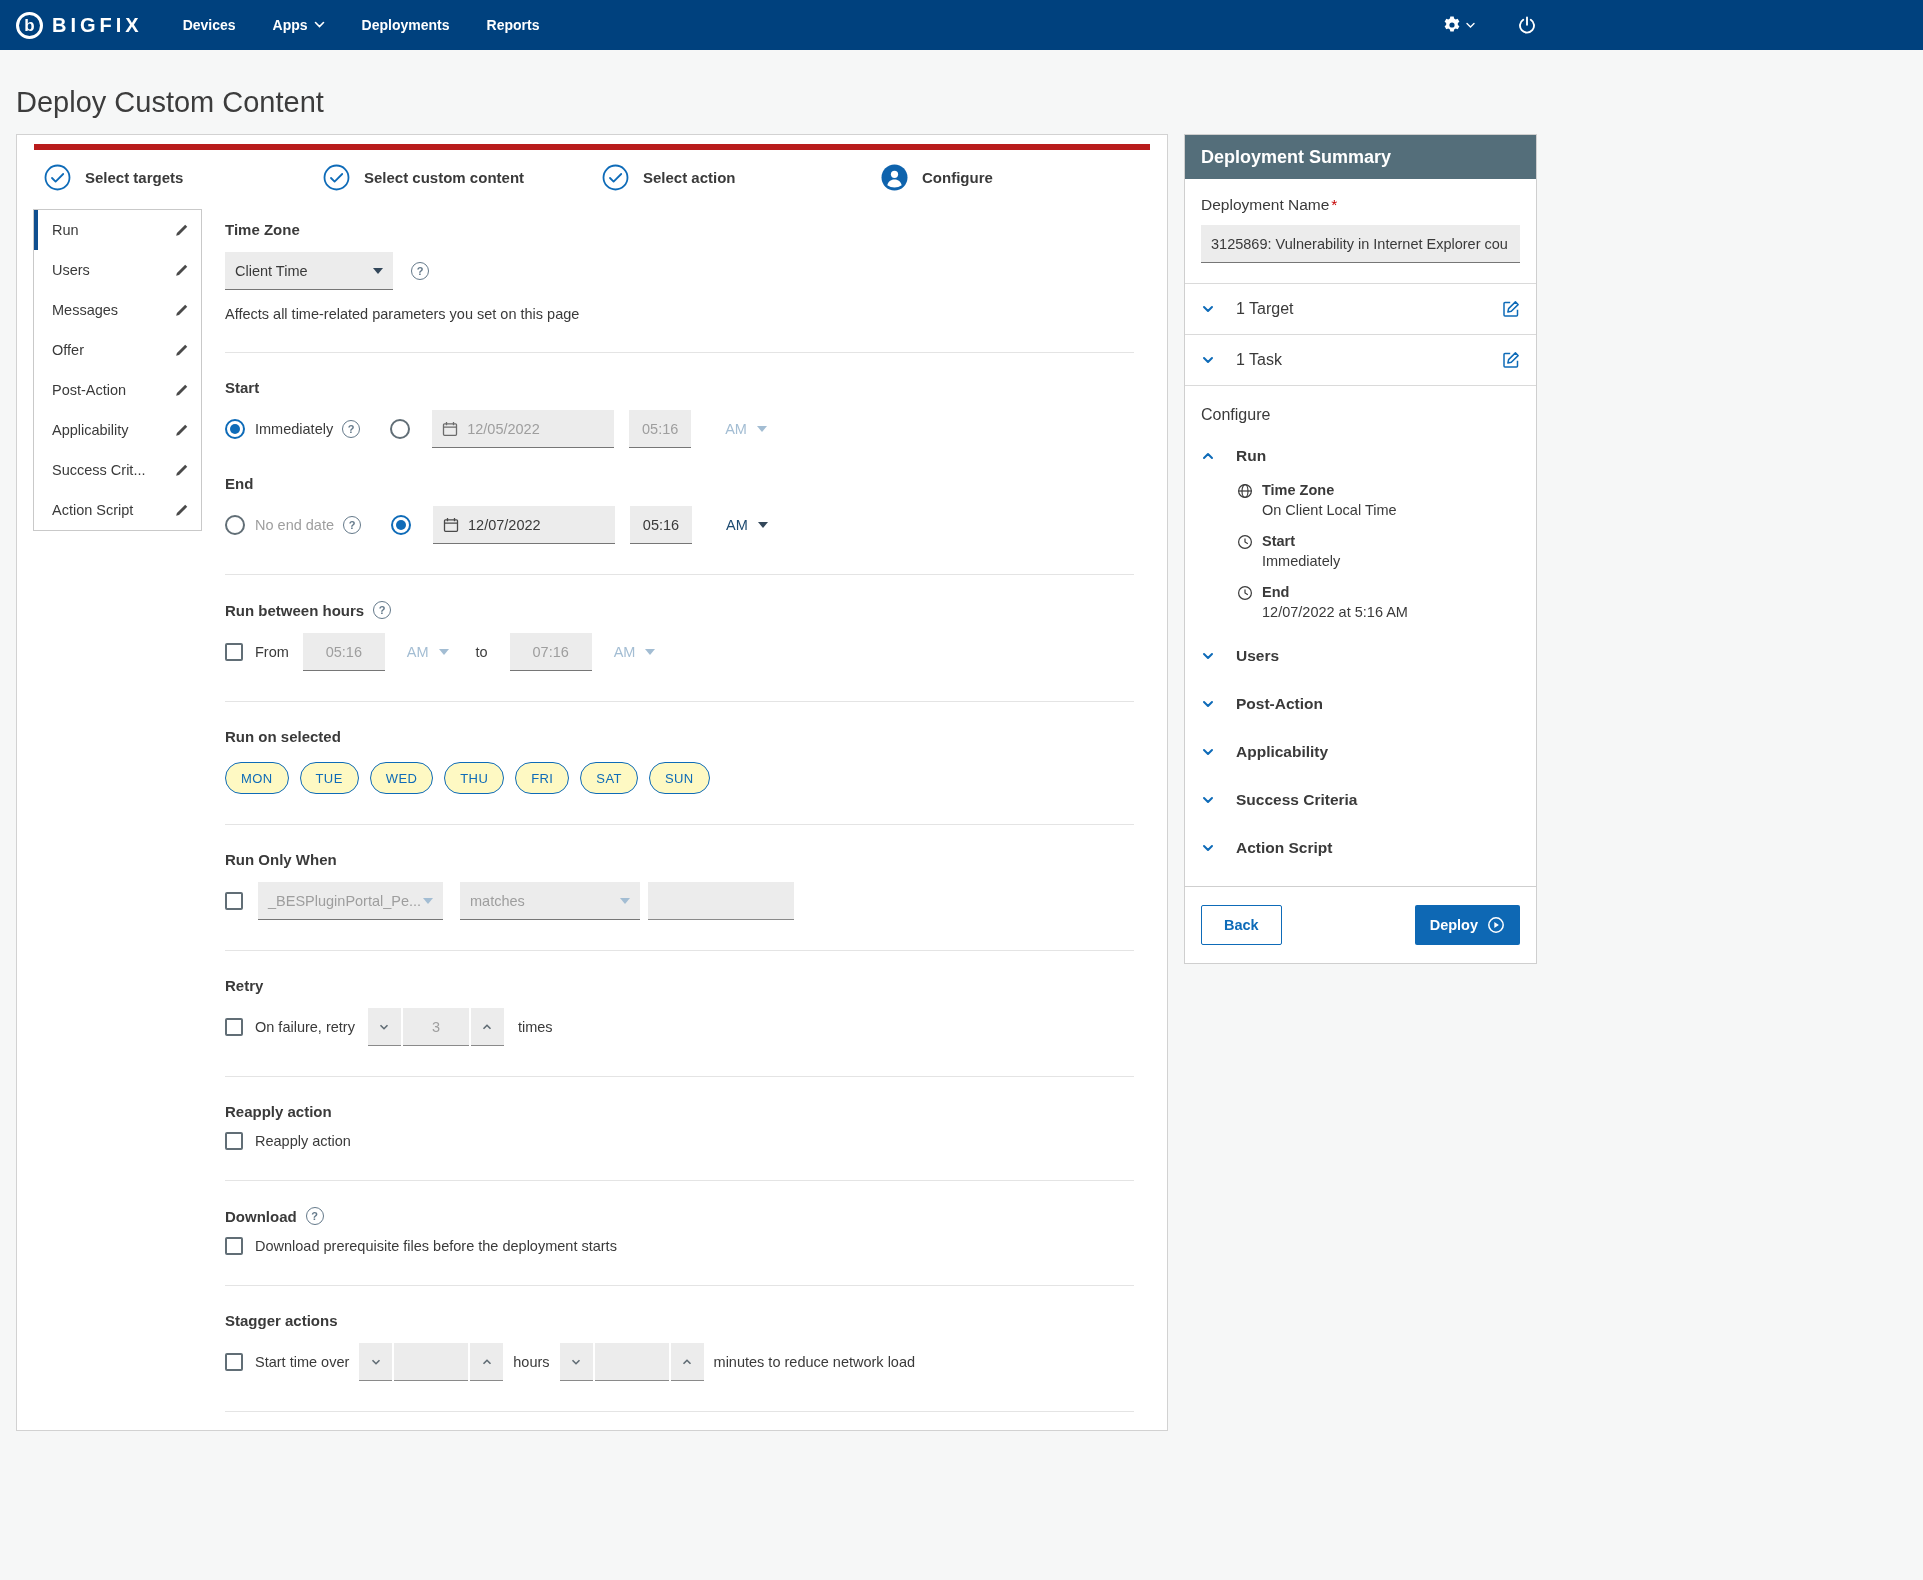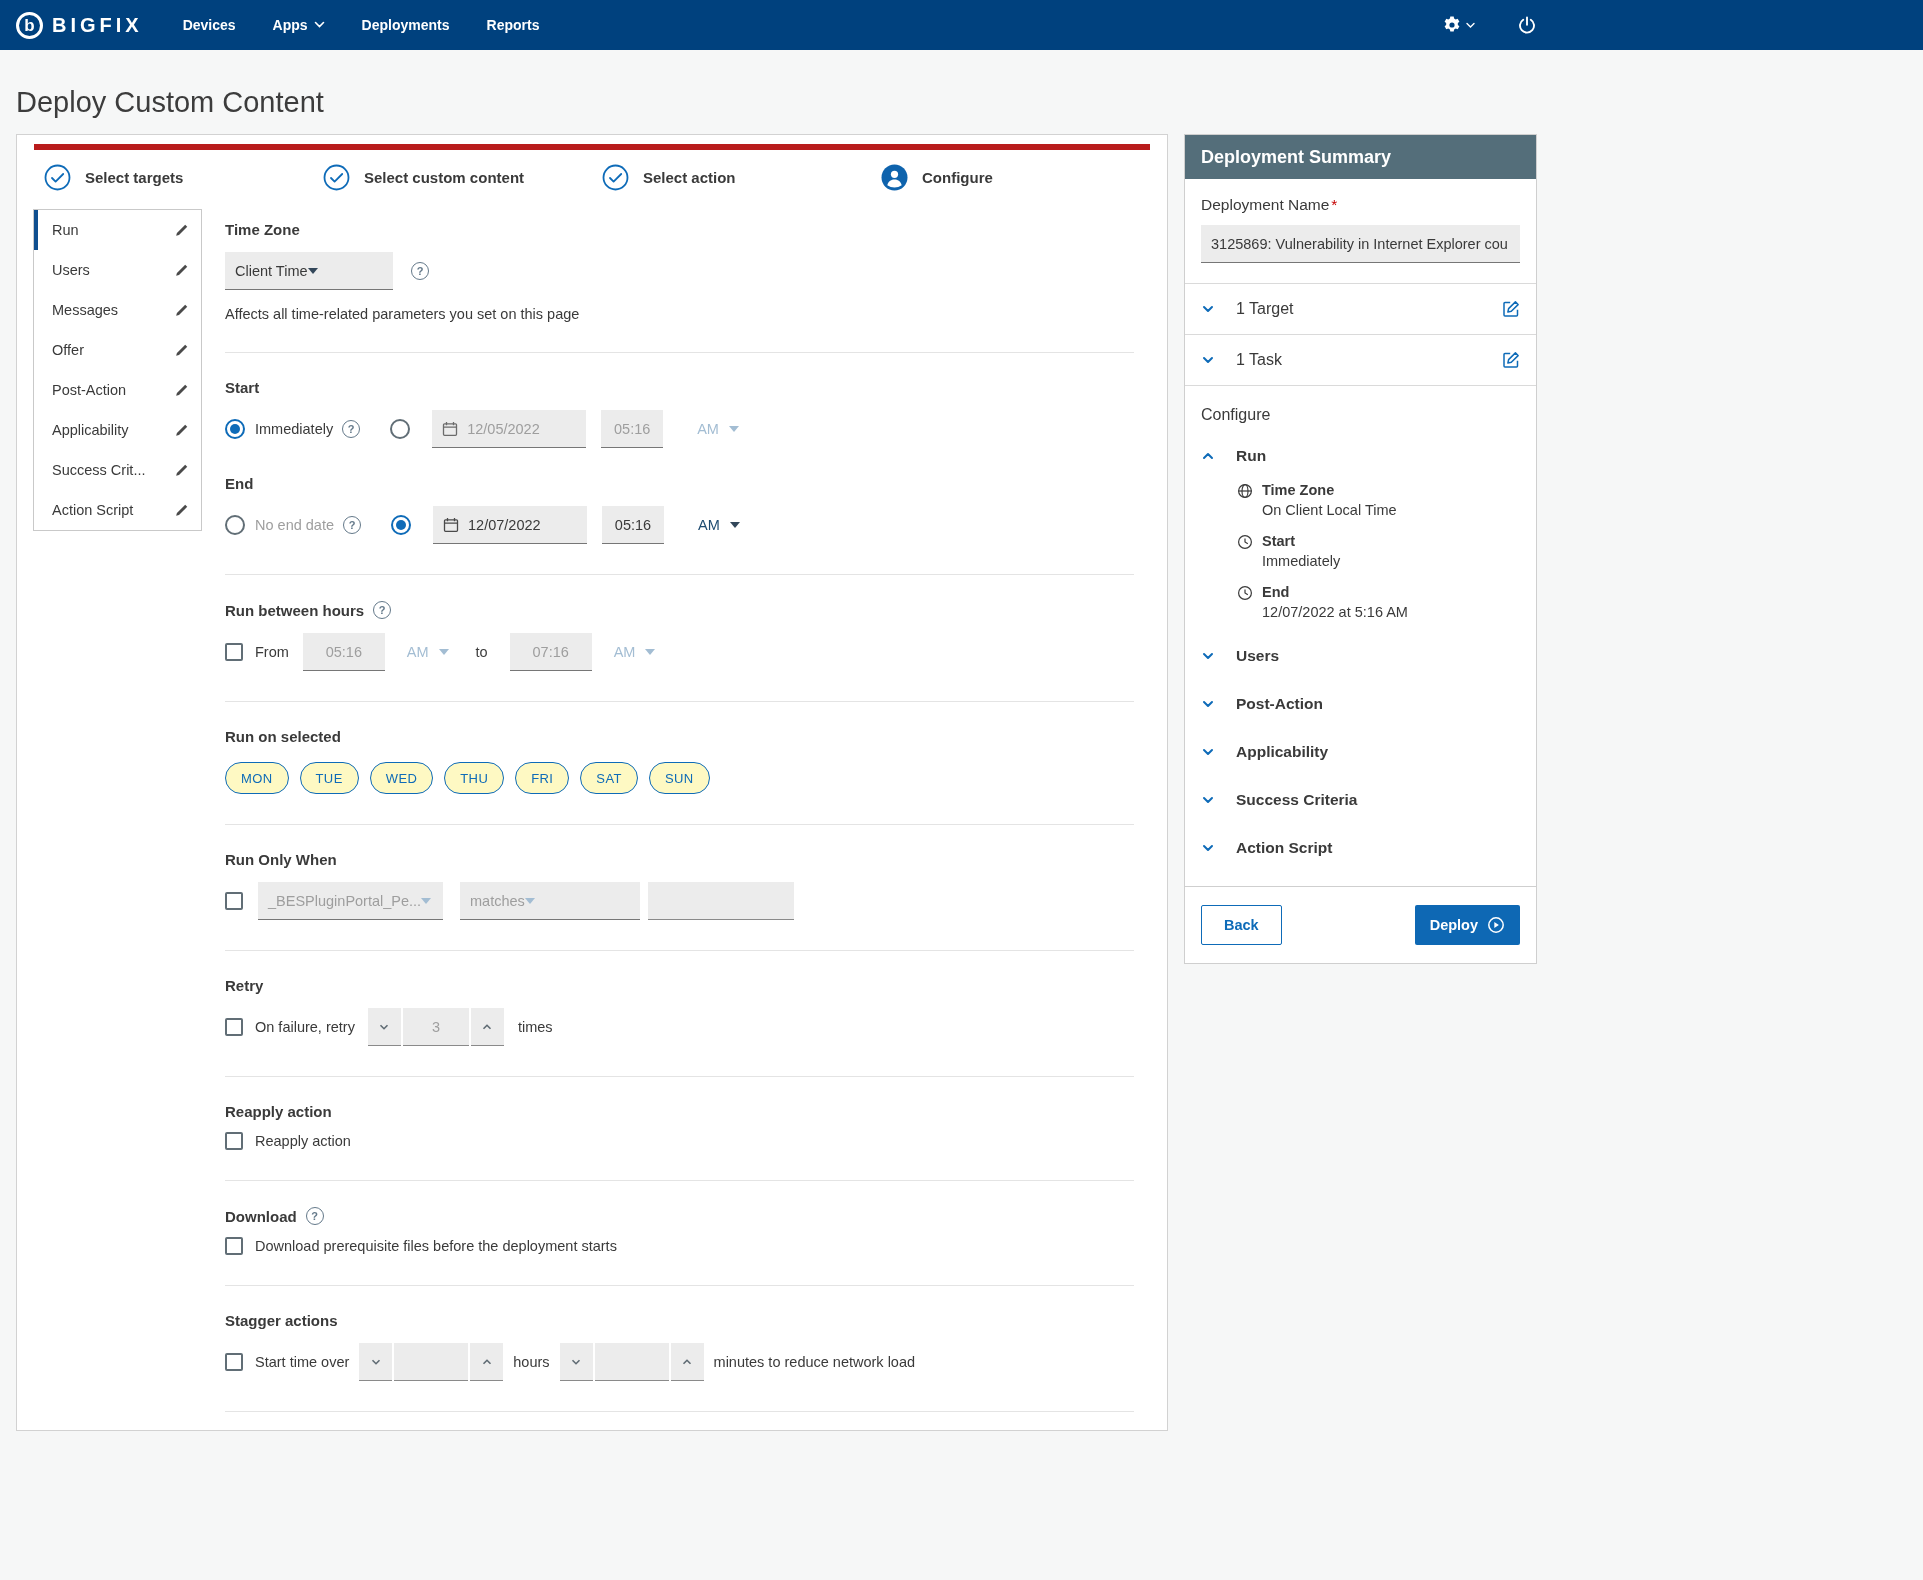--- a/index.html
+++ b/index.html
@@ -36,39 +36,39 @@
   .tab.active { border-left-color:#0f4f8f; }
   .form-area { flex:1; padding-left:23px; padding-right:17px; }
 
   .fsection { padding:26px 0 30px; border-bottom:1px solid #e4e4e4; }
   .fsection.first { padding-top:12px; }
   .flabel { font-weight:bold; font-size:15px; color:#3a3a3a; display:flex; align-items:center; gap:9px; margin-bottom:14px; }
   .frow { display:flex; align-items:center; }
   .caption { font-size:14.5px; margin-top:16px; color:#3a3a3a; }
 
   .ffield { background:#ececec; border-bottom:1px solid #767676; height:38px; display:inline-flex; align-items:center; padding:0 10px; font-size:14.5px; color:#3a3a3a; cursor:pointer; }
-  .fselect { justify-content:flex-start; }
+  .fselect { justify-content:space-between; }
   .tri { width:0; height:0; border-left:5px solid transparent; border-right:5px solid transparent; border-top:6px solid #33475a; flex-shrink:0; }
   .tri.light { border-top-color:#a3bdd3; }
   .gray-text { color:#9e9e9e; }
 
   .help { width:18px; height:18px; border:1.5px solid #64798a; border-radius:50%; color:#64798a; font-size:11px; font-weight:bold; display:inline-flex; align-items:center; justify-content:center; cursor:pointer; flex-shrink:0; }
 
   .radio { width:20px; height:20px; border-radius:50%; border:2px solid #616e76; background:#fff; position:relative; cursor:pointer; flex-shrink:0; }
   .radio.checked { border-color:#0e6bb8; }
   .radio.checked::after { content:""; position:absolute; inset:3px; border-radius:50%; background:#0e6bb8; }
   .rlabel { font-size:14.5px; margin-left:10px; }
 
   .checkbox { width:18px; height:18px; border:2px solid #616e76; border-radius:2px; background:#fff; cursor:pointer; flex-shrink:0; }
   .cblabel { font-size:14.5px; margin-left:12px; }
 
   .ampm { display:inline-flex; align-items:center; gap:10px; font-size:14.5px; color:#1d4a70; cursor:pointer; }
   .ampm.disabled { color:#a3bdd3; }
 
-  .date-field { width:154px; gap:9px; }
+  .date-field { width:182px; gap:9px; }
   .time-field { width:62px; justify-content:center; }
   .time-field.wide { width:82px; }
 
   .day-pill { border:1.5px solid #0e6bb8; color:#0e6bb8; background:#fef9c3; border-radius:17px; height:32px; padding:0 15px; display:inline-flex; align-items:center; font-size:13px; letter-spacing:.4px; margin-right:11px; cursor:pointer; }
 
   .num-stepper { display:inline-flex; gap:2px; }
   .ns-btn { width:33px; height:38px; background:#ececec; border-bottom:1px solid #8a8a8a; display:flex; align-items:center; justify-content:center; cursor:pointer; }
   .ns-val { width:66px; height:38px; background:#ececec; border-bottom:1px solid #8a8a8a; display:flex; align-items:center; justify-content:center; font-size:14.5px; color:#9e9e9e; }
   .ns-val.wide { width:74px; }
 

